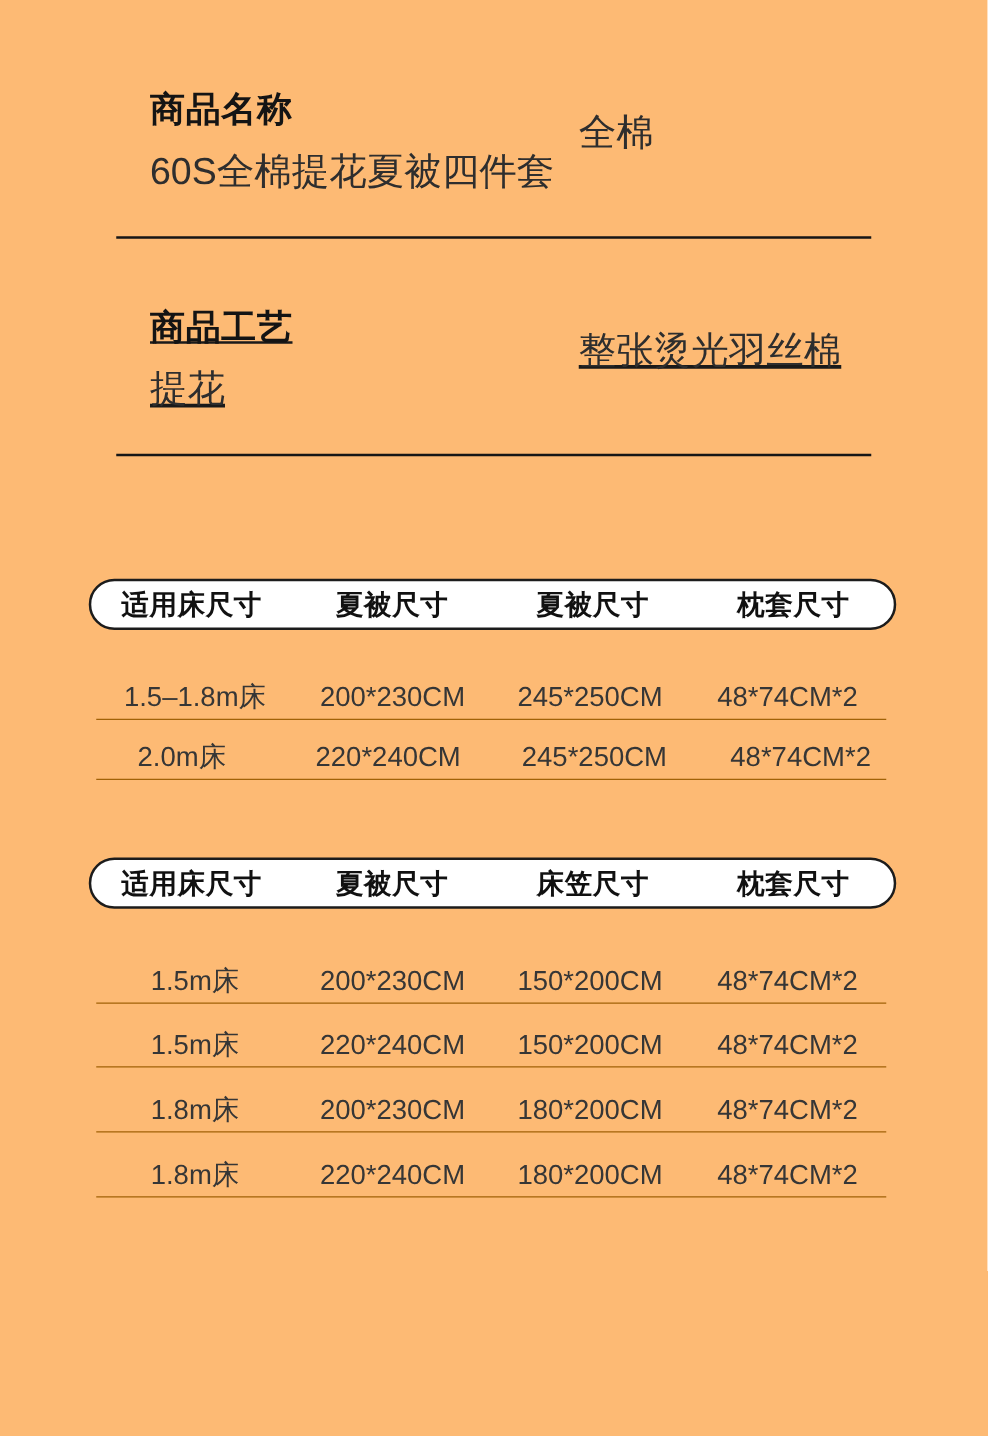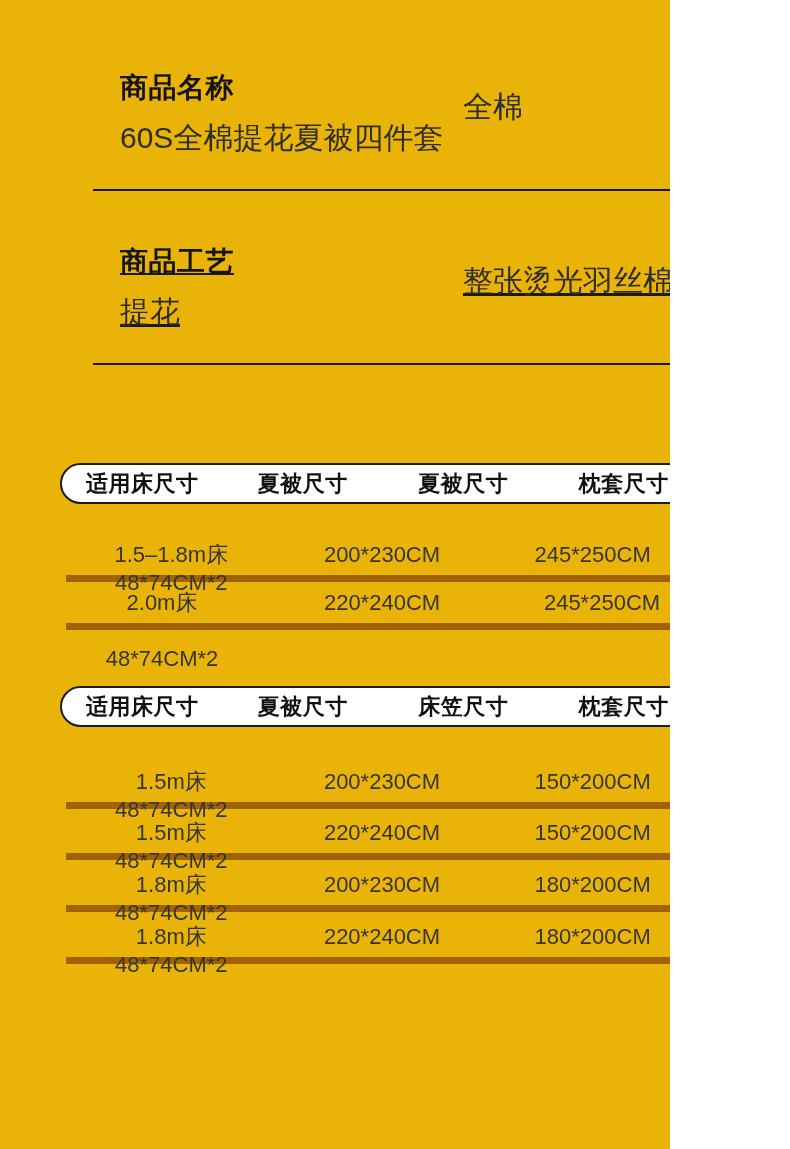--- a/index.html
+++ b/index.html
@@ -1,20 +1,20 @@
 <!DOCTYPE html>
 <html><head>
 <meta charset="utf-8">
 <style>
   html, body { margin: 0; padding: 0; background: #ffffff; }
   .page {
     position: relative;
-    width: 670px;
+    width: 790px;
     height: 1149px;
-    background: #eab308;
+    background: #fdba74;
     font-family: "Liberation Sans", sans-serif;
     overflow: hidden;
     color: #1a1a1a;
   }
   
   .info-grid {
     position: absolute;
     left: 120px;
     width: 580px;
     display: grid;
@@ -42,21 +42,21 @@
     left: 93px;
     width: 604px;
     height: 0;
     border: none;
     border-top: 2px solid #161616;
     margin: 0;
   }
   .divider-1 { top: 189px; }
   .divider-2 { top: 363px; }
   
-  .size-table { position: absolute; left: 60px; width: 646px; }
+  .size-table { position: absolute; left: 71px; width: 646px; }
   .table-1 { top: 463px; height: 170px; }
   .table-2 { top: 686px; height: 280px; }
   .pill-header {
     position: absolute;
     top: 0; left: 0; right: 0;
     height: 41px;
     box-sizing: border-box;
     border: 2px solid #1c1c1c;
     border-radius: 22px;
     background: #ffffff;
@@ -69,23 +69,23 @@
     font-size: 22px;
     font-weight: 700;
     color: #111111;
     letter-spacing: 0.5px;
   }
   .trow {
     position: absolute;
     left: 6px; right: 8px;
     height: 35px;
     display: grid;
-    grid-template-columns: repeat(3, 1fr);
+    grid-template-columns: repeat(4, 1fr);
     align-items: center;
-    border-bottom: 7px solid #a16207;
+    border-bottom: 1px solid #a16207;
   }
   .td {
     text-align: center;
     font-size: 22px;
     font-weight: 400;
     color: #363636;
     white-space: nowrap;
   }
   
   .t1-r1 { top: 77px; }

